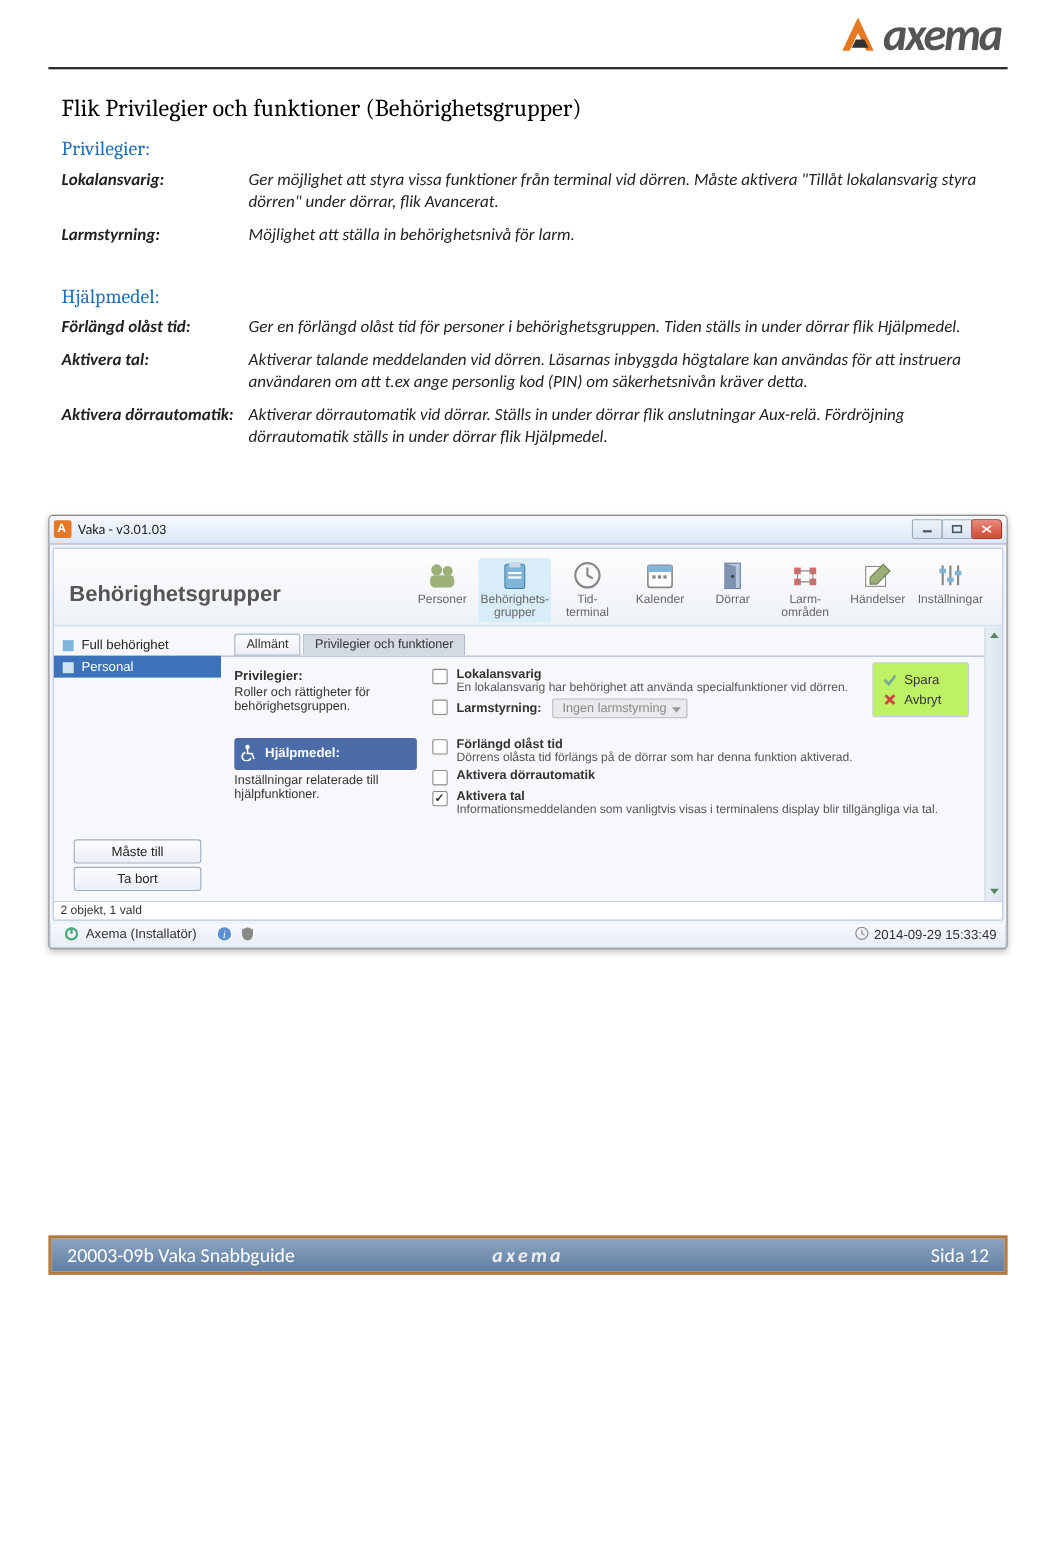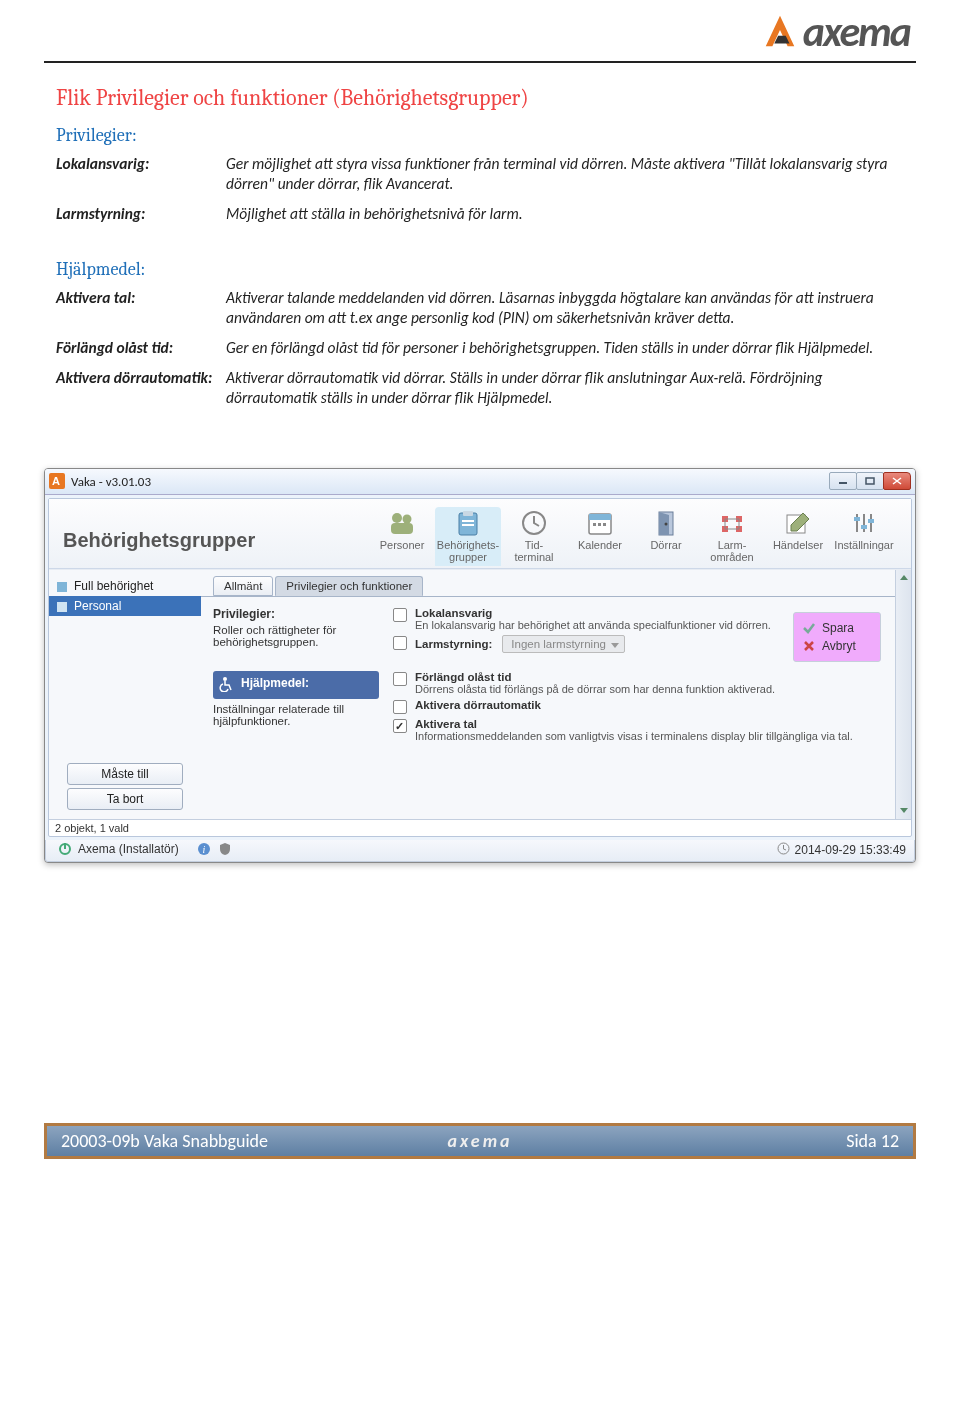--- a/index.html
+++ b/index.html
@@ -7,21 +7,21 @@
   
   
   .page-header { display: flex; justify-content: flex-end; padding: 6px 50px 0; }
   .logo { display: flex; align-items: center; font-size: 42px; font-weight: 900; font-style: italic; color: #555; letter-spacing: -2px; }
   .logo-mark { display: inline-flex; margin-right: 4px; }
   .logo-mark svg { width: 38px; height: 38px; }
   .header-rule { border: none; border-top: 2px solid #222; margin: 4px 44px 0; }
   
   
   .doc { padding: 22px 56px 20px; }
-  .h1 { color: #ef4444; font-size: 22px; font-family: Cambria, Georgia, serif; margin-bottom: 14px; }
+  .h1 { color: #000000; font-size: 22px; font-family: Cambria, Georgia, serif; margin-bottom: 14px; }
   .h2 { color: #1f6fb8; font-size: 18px; font-family: Cambria, Georgia, serif; margin-bottom: 8px; }
   .def-row { display: flex; font-size: 15.5px; color: #222; margin-bottom: 10px; line-height: 1.28; font-style: italic; }
   .def-label { width: 170px; flex: 0 0 170px; font-weight: bold; }
   .def-text { flex: 1; }
   .spacer { height: 26px; }
   
   
   .win-wrap { margin: 30px 44px 0; border: 1px solid #888; border-radius: 4px; overflow: hidden; background: #ecf3fb; box-shadow: 0 2px 6px rgba(0,0,0,.25);}
   .win-titlebar { height: 26px; display: flex; align-items: center; padding: 0 4px; background: linear-gradient(#f6f9fe,#dbe7f6); border-bottom: 1px solid #aac; position: relative;}
   .win-icon { width: 16px; height: 16px; background: #e87722; border-radius: 2px; margin-right: 6px; position: relative;}
@@ -62,21 +62,21 @@
   .section-lbl .hlp-box { background:#4b6ca8; color:#fff; border-radius:3px; padding: 5px 6px; display:flex; align-items:center; gap:6px; margin-bottom:4px;}
   .section-fields { flex:1; }
   .field-row { display:flex; align-items:flex-start; gap: 8px; font:11.5px Arial; color:#333; margin-bottom:4px;}
   .chk { width:14px; height:14px; border:1px solid #888; background:#fff; border-radius:2px; margin-top:1px; flex:0 0 14px; position:relative; cursor:pointer;}
   .chk.checked::after { content:"✓"; position:absolute; font:bold 11px/10px Arial; color:#333; left:1px; top:1px;}
   .field-txt b { display:block; }
   .field-txt .sub { color:#555; font-size:11px;}
   .select-dis { border:1px solid #bbb; background:#e8eaed; color:#888; font:11.5px Arial; padding: 2px 18px 2px 8px; border-radius:2px; position:relative; cursor:default;}
   .select-dis::after { content:""; position:absolute; right:5px; top:7px; width:0;height:0;border-left:4px solid transparent;border-right:4px solid transparent;border-top:5px solid #999;}
   
-  .actions { position:absolute; top:42px; right:14px; width:88px; border:1px solid #c6cfdb; background:#f0abfc; border-radius:3px; padding: 6px 8px; font:12px Arial;}
+  .actions { position:absolute; top:32px; right:14px; width:88px; border:1px solid #c6cfdb; background:#bef264; border-radius:3px; padding: 6px 8px; font:12px Arial;}
   .act-btn { display:flex; align-items:center; gap:6px; padding:2px 0; cursor:pointer; color:#333;}
   .act-btn .ico { width:14px;height:14px; }
   
   .scrollbar { width:16px; background: linear-gradient(to right,#e9eef5,#dde4ee); border-left:1px solid #c4cfdf; position:relative;}
   .scrollbar .arr { position:absolute; left:0; right:0; height:16px; display:flex; align-items:center; justify-content:center;}
   .scrollbar .arr.up { top:0; } .scrollbar .arr.down { bottom:0; }
   .scrollbar .arr::before { content:""; width:0;height:0;border-left:4px solid transparent;border-right:4px solid transparent;}
   .arr.up::before { border-bottom:5px solid #586;} .arr.down::before { border-top:5px solid #586;}
   
   .statusrow { border-top:1px solid #c4cfdf; font:11px Arial; color:#333; padding: 2px 6px;}
@@ -114,26 +114,26 @@
     <div class="def-label">Lokalansvarig:</div>
     <div class="def-text">Ger möjlighet att styra vissa funktioner från terminal vid dörren. Måste aktivera "Tillåt lokalansvarig styra dörren" under dörrar, flik Avancerat.</div>
   </div>
   <div class="def-row">
     <div class="def-label">Larmstyrning:</div>
     <div class="def-text">Möjlighet att ställa in behörighetsnivå för larm.</div>
   </div>
   <div class="spacer"></div>
   <div class="h2">Hjälpmedel:</div>
   <div class="def-row">
+    <div class="def-label">Förlängd olåst tid:</div>
+    <div class="def-text">Ger en förlängd olåst tid för personer i behörighetsgruppen. Tiden ställs in under dörrar flik Hjälpmedel.</div>
+  </div>
+  <div class="def-row">
     <div class="def-label">Aktivera tal:</div>
     <div class="def-text">Aktiverar talande meddelanden vid dörren. Läsarnas inbyggda högtalare kan användas för att instruera användaren om att t.ex ange personlig kod (PIN) om säkerhetsnivån kräver detta.</div>
-  </div>
-  <div class="def-row">
-    <div class="def-label">Förlängd olåst tid:</div>
-    <div class="def-text">Ger en förlängd olåst tid för personer i behörighetsgruppen. Tiden ställs in under dörrar flik Hjälpmedel.</div>
   </div>
   <div class="def-row">
     <div class="def-label">Aktivera dörrautomatik:</div>
     <div class="def-text">Aktiverar dörrautomatik vid dörrar. Ställs in under dörrar flik anslutningar Aux-relä. Fördröjning dörrautomatik ställs in under dörrar flik Hjälpmedel.</div>
   </div>
 </div>
 
 <div class="win-wrap">
   <div class="win-titlebar">
     <span class="win-icon"></span>

